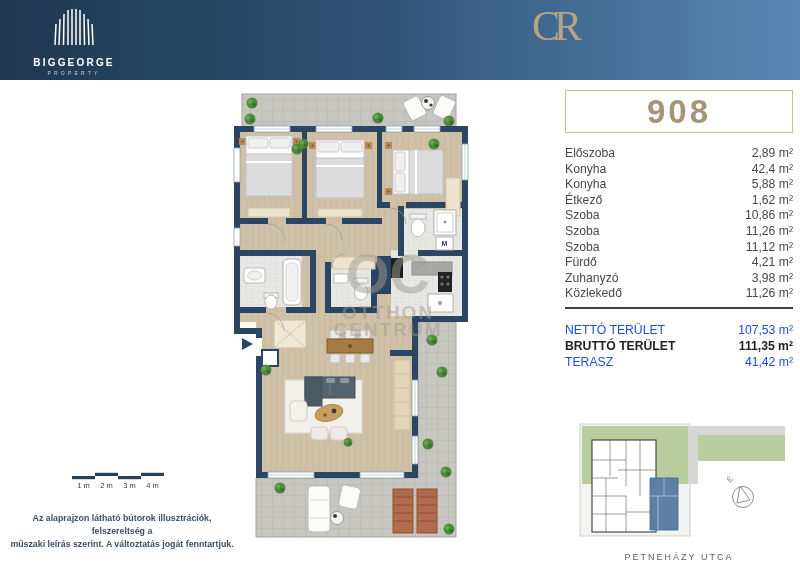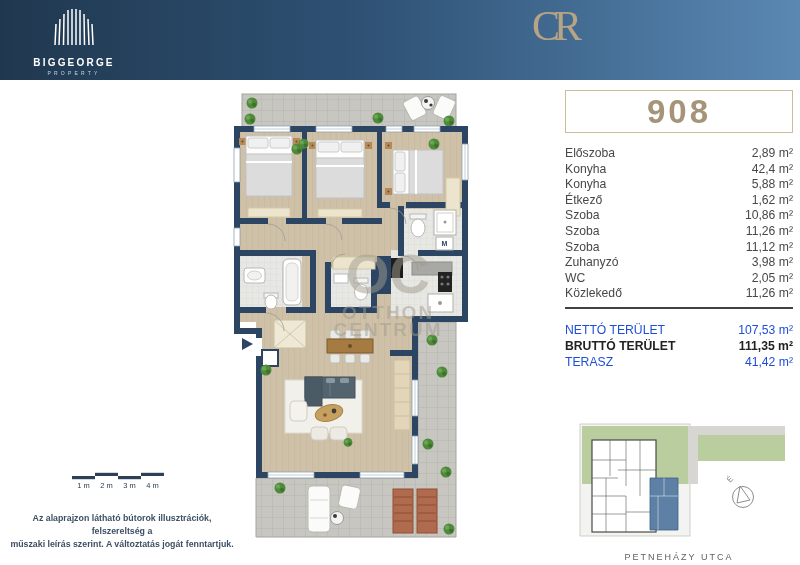--- a/index.html
+++ b/index.html
@@ -367,26 +367,26 @@
         </div>
       <div class="row">
           <span>Szoba</span>
           <span>11,26 m²</span>
         </div>
       <div class="row">
           <span>Szoba</span>
           <span>11,12 m²</span>
         </div>
       <div class="row">
+          <span>Fürdő</span>
+          <span>4,21 m²</span>
+        </div>
+      <div class="row">
           <span>Zuhanyzó</span>
           <span>3,98 m²</span>
-        </div>
-      <div class="row">
-          <span>WC</span>
-          <span>2,05 m²</span>
         </div>
       <div class="row">
           <span>Közlekedő</span>
           <span>11,26 m²</span>
         </div>
     </div>
     <hr class="rule">
     <div class="totals">
       <div class="trow">
           <span>NETTÓ TERÜLET</span>

